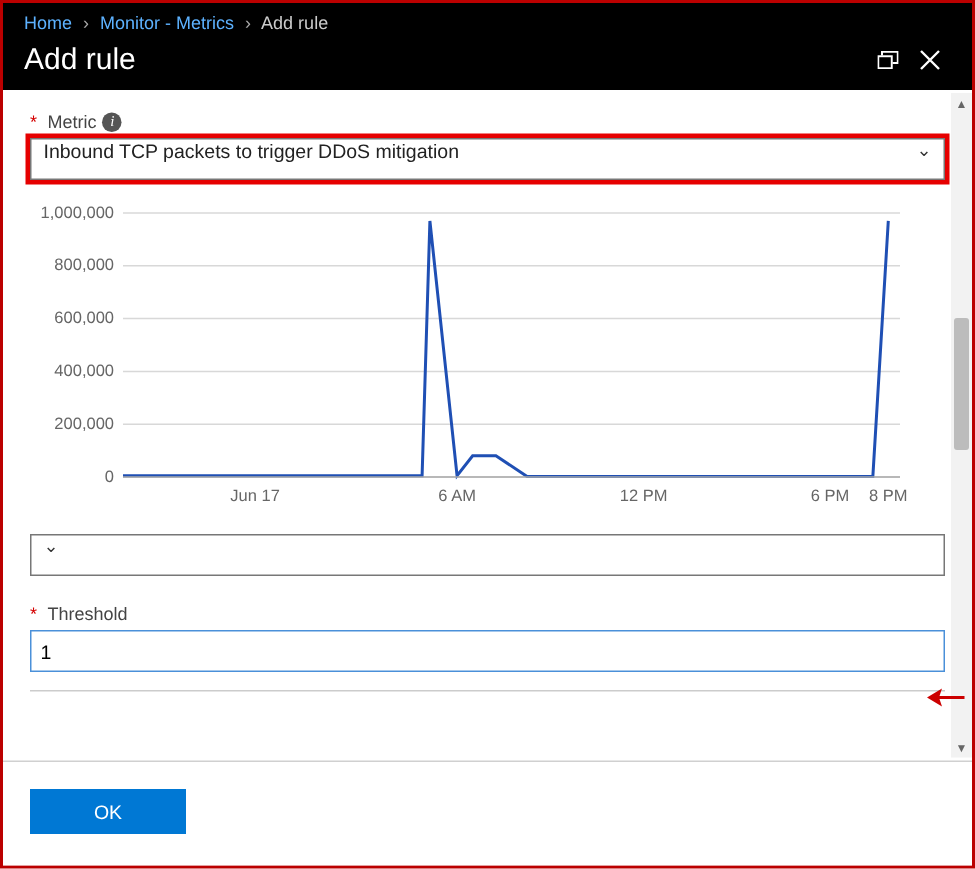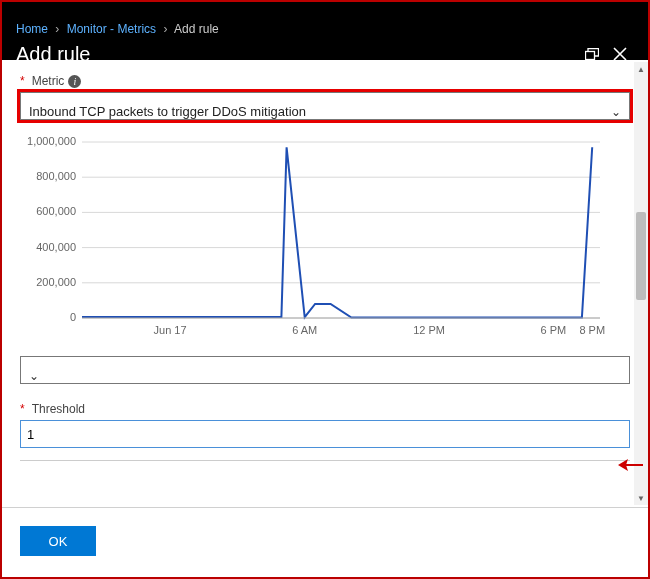--- a/index.html
+++ b/index.html
@@ -12,21 +12,21 @@
     border: 2px solid #b00;
     overflow: hidden;
     position: relative;
   }
   .topbar {
     background: #000;
     color: #fff;
     height: 58px;
   }
   .breadcrumb {
-    padding: 20px 14px 2px 14px;
+    padding: 6px 14px 2px 14px;
     font-size: 12px;
     color: #bbb;
   }
   .breadcrumb a { color: #5db2ff; text-decoration: none; }
   .breadcrumb .sep { color: #aaa; margin: 0 4px; }
   .breadcrumb .current { color: #ccc; }
   .titlebar {
     display: flex;
     align-items: center;
     padding: 0 14px;
@@ -64,21 +64,21 @@
     display: inline-flex; width: 13px; height: 13px;
     border-radius: 50%; background: #555; color: #fff;
     font-size: 10px; align-items: center; justify-content: center;
     font-style: italic; font-family: Georgia, serif;
   }
   .select-wrap {
     border: 1px solid #777;
     background: #fff;
     height: 28px;
     display: flex;
-    align-items: flex-end;
+    align-items: flex-start;
     padding: 0 8px;
     cursor: pointer;
     position: relative;
   }
   .select-wrap.highlight {
     outline: 3px solid #e60000;
     outline-offset: 0;
   }
   .select-text { flex: 1; font-size: 13px; color: #222; }
   .chev {
@@ -111,21 +111,21 @@
     left: 0; right: 0; bottom: 0;
     height: 70px;
     padding: 18px 18px;
     border-top: 1px solid #d0d0d0;
     background: #fff;
   }
   .ok-btn {
     background: #0078d4;
     color: #fff;
     border: none;
-    width: 76px;
+    width: 104px;
     height: 30px;
     font-size: 13px;
     cursor: pointer;
   }
   .arrow-callout {
     position: absolute;
     right: 4px;
     top: 454px;
     color: #c00;
     pointer-events: none;

